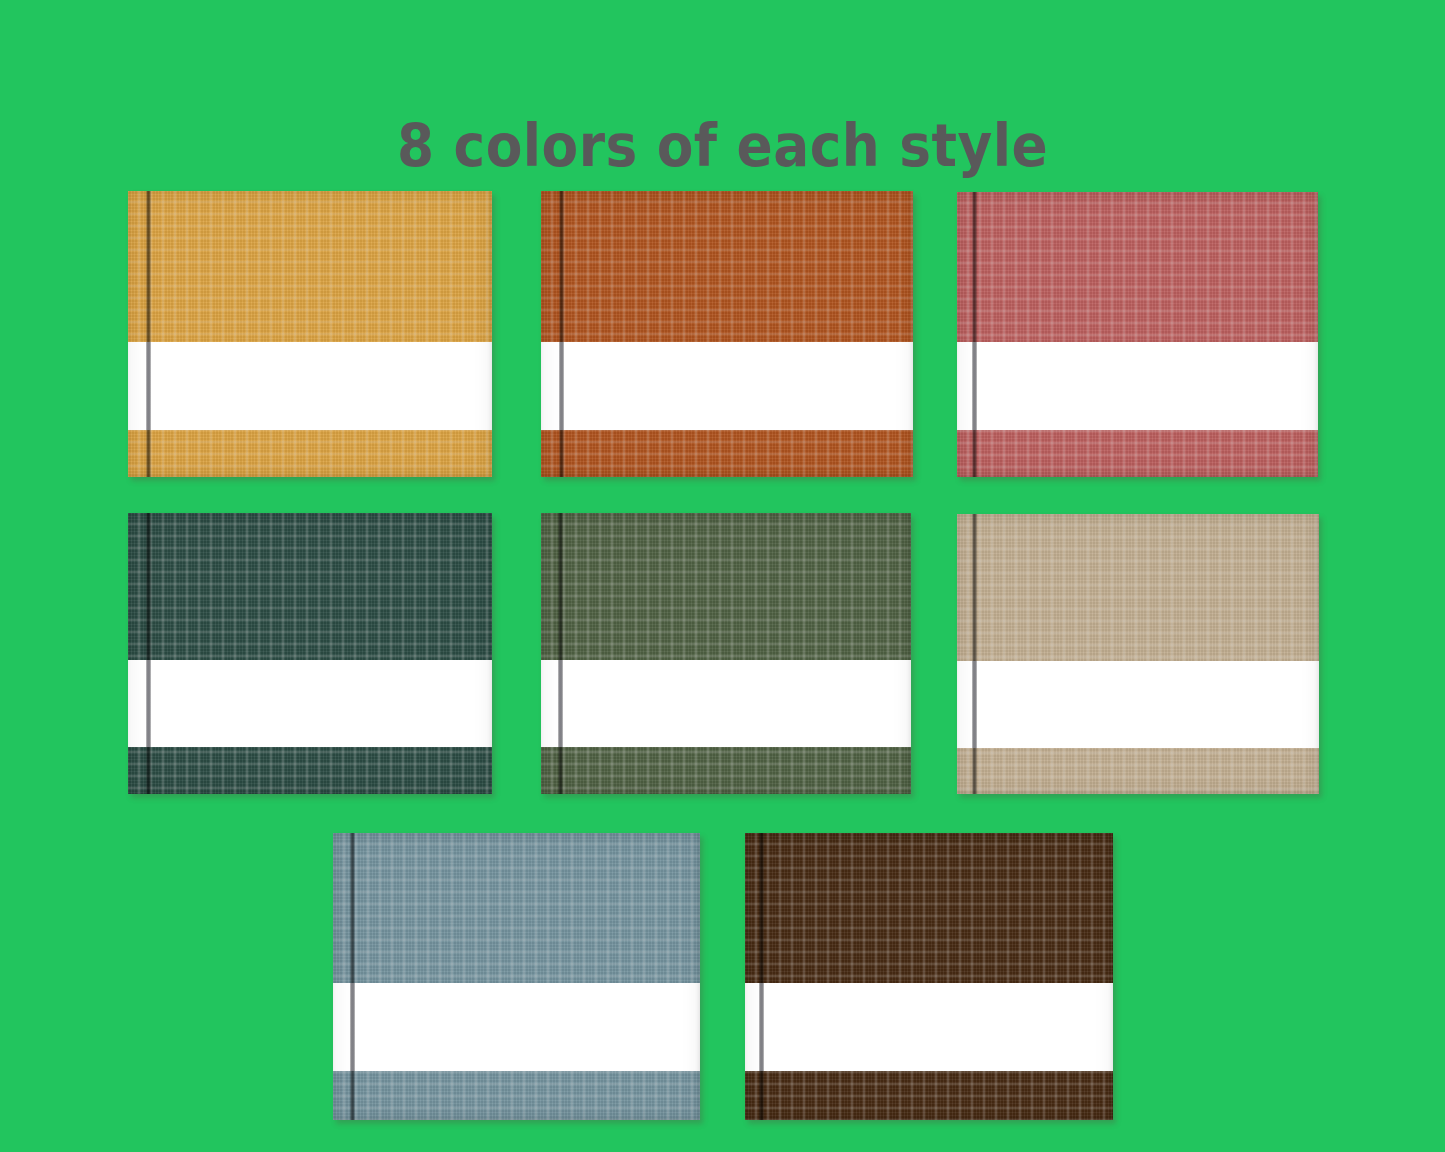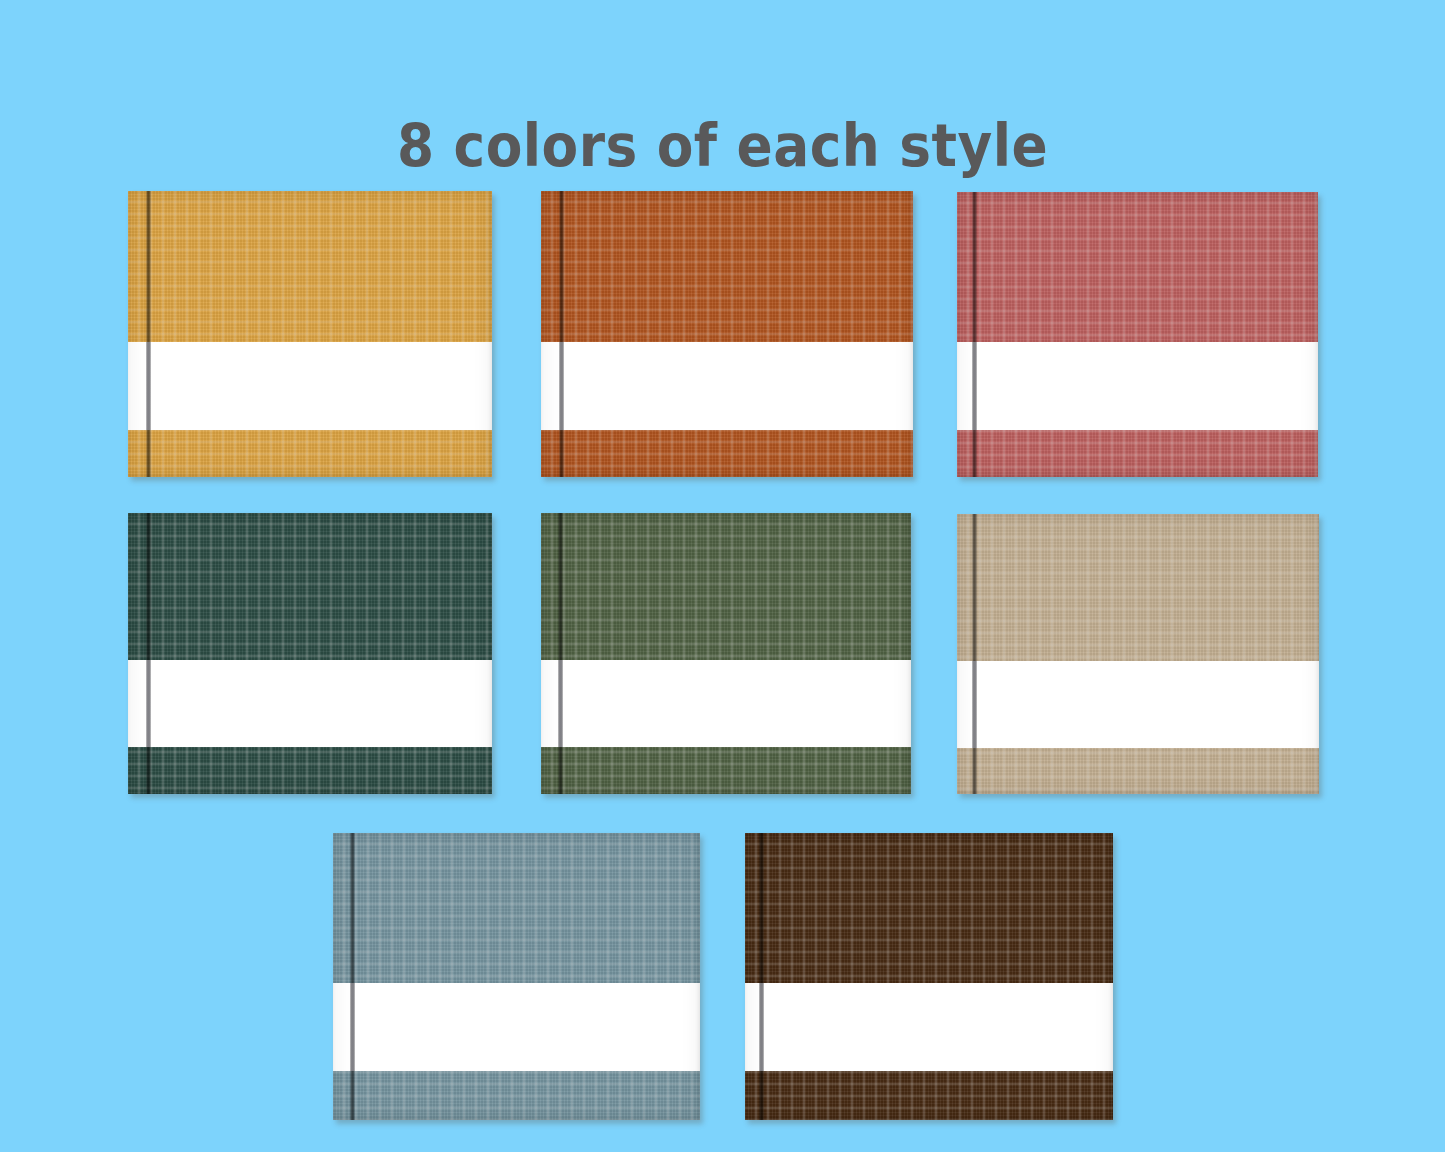--- a/index.html
+++ b/index.html
@@ -129,21 +129,21 @@
     pointer-events: none;
     box-shadow:
       inset 0 0 22px rgba(0,0,0,0.07),
       inset -2px 0 4px rgba(0,0,0,0.05),
       inset 0 -2px 4px rgba(0,0,0,0.05);
   }
 </style>
 </head>
 <body style="background: rgb(239, 230, 220);">
 
-<div id="page" style="background: #7dd3fc;">
+<div id="page" style="background: #22c55e;">
 
   <h1 class="page-title" style="color: rgb(89, 89, 90);">8 colors of each style</h1>
 
   <div class="gallery" id="gallery">
       <div class="cover" aria-label="Mustard Yellow" style="left: 128px; top: 191px; width: 364px; height: 286px; --cover-color: #DCA342;">
         <div class="cover-body" style="background: rgb(220, 163, 66);"></div>
         <div class="cover-texture"></div>
         <div class="cover-band" style="top: 151px; height: 88px; background: rgb(255, 255, 255);"></div>
         <div class="cover-spine" style="left: 18px;"></div>
         <div class="cover-spine-band" style="left: 18px; top: 151px; height: 88px;"></div>

